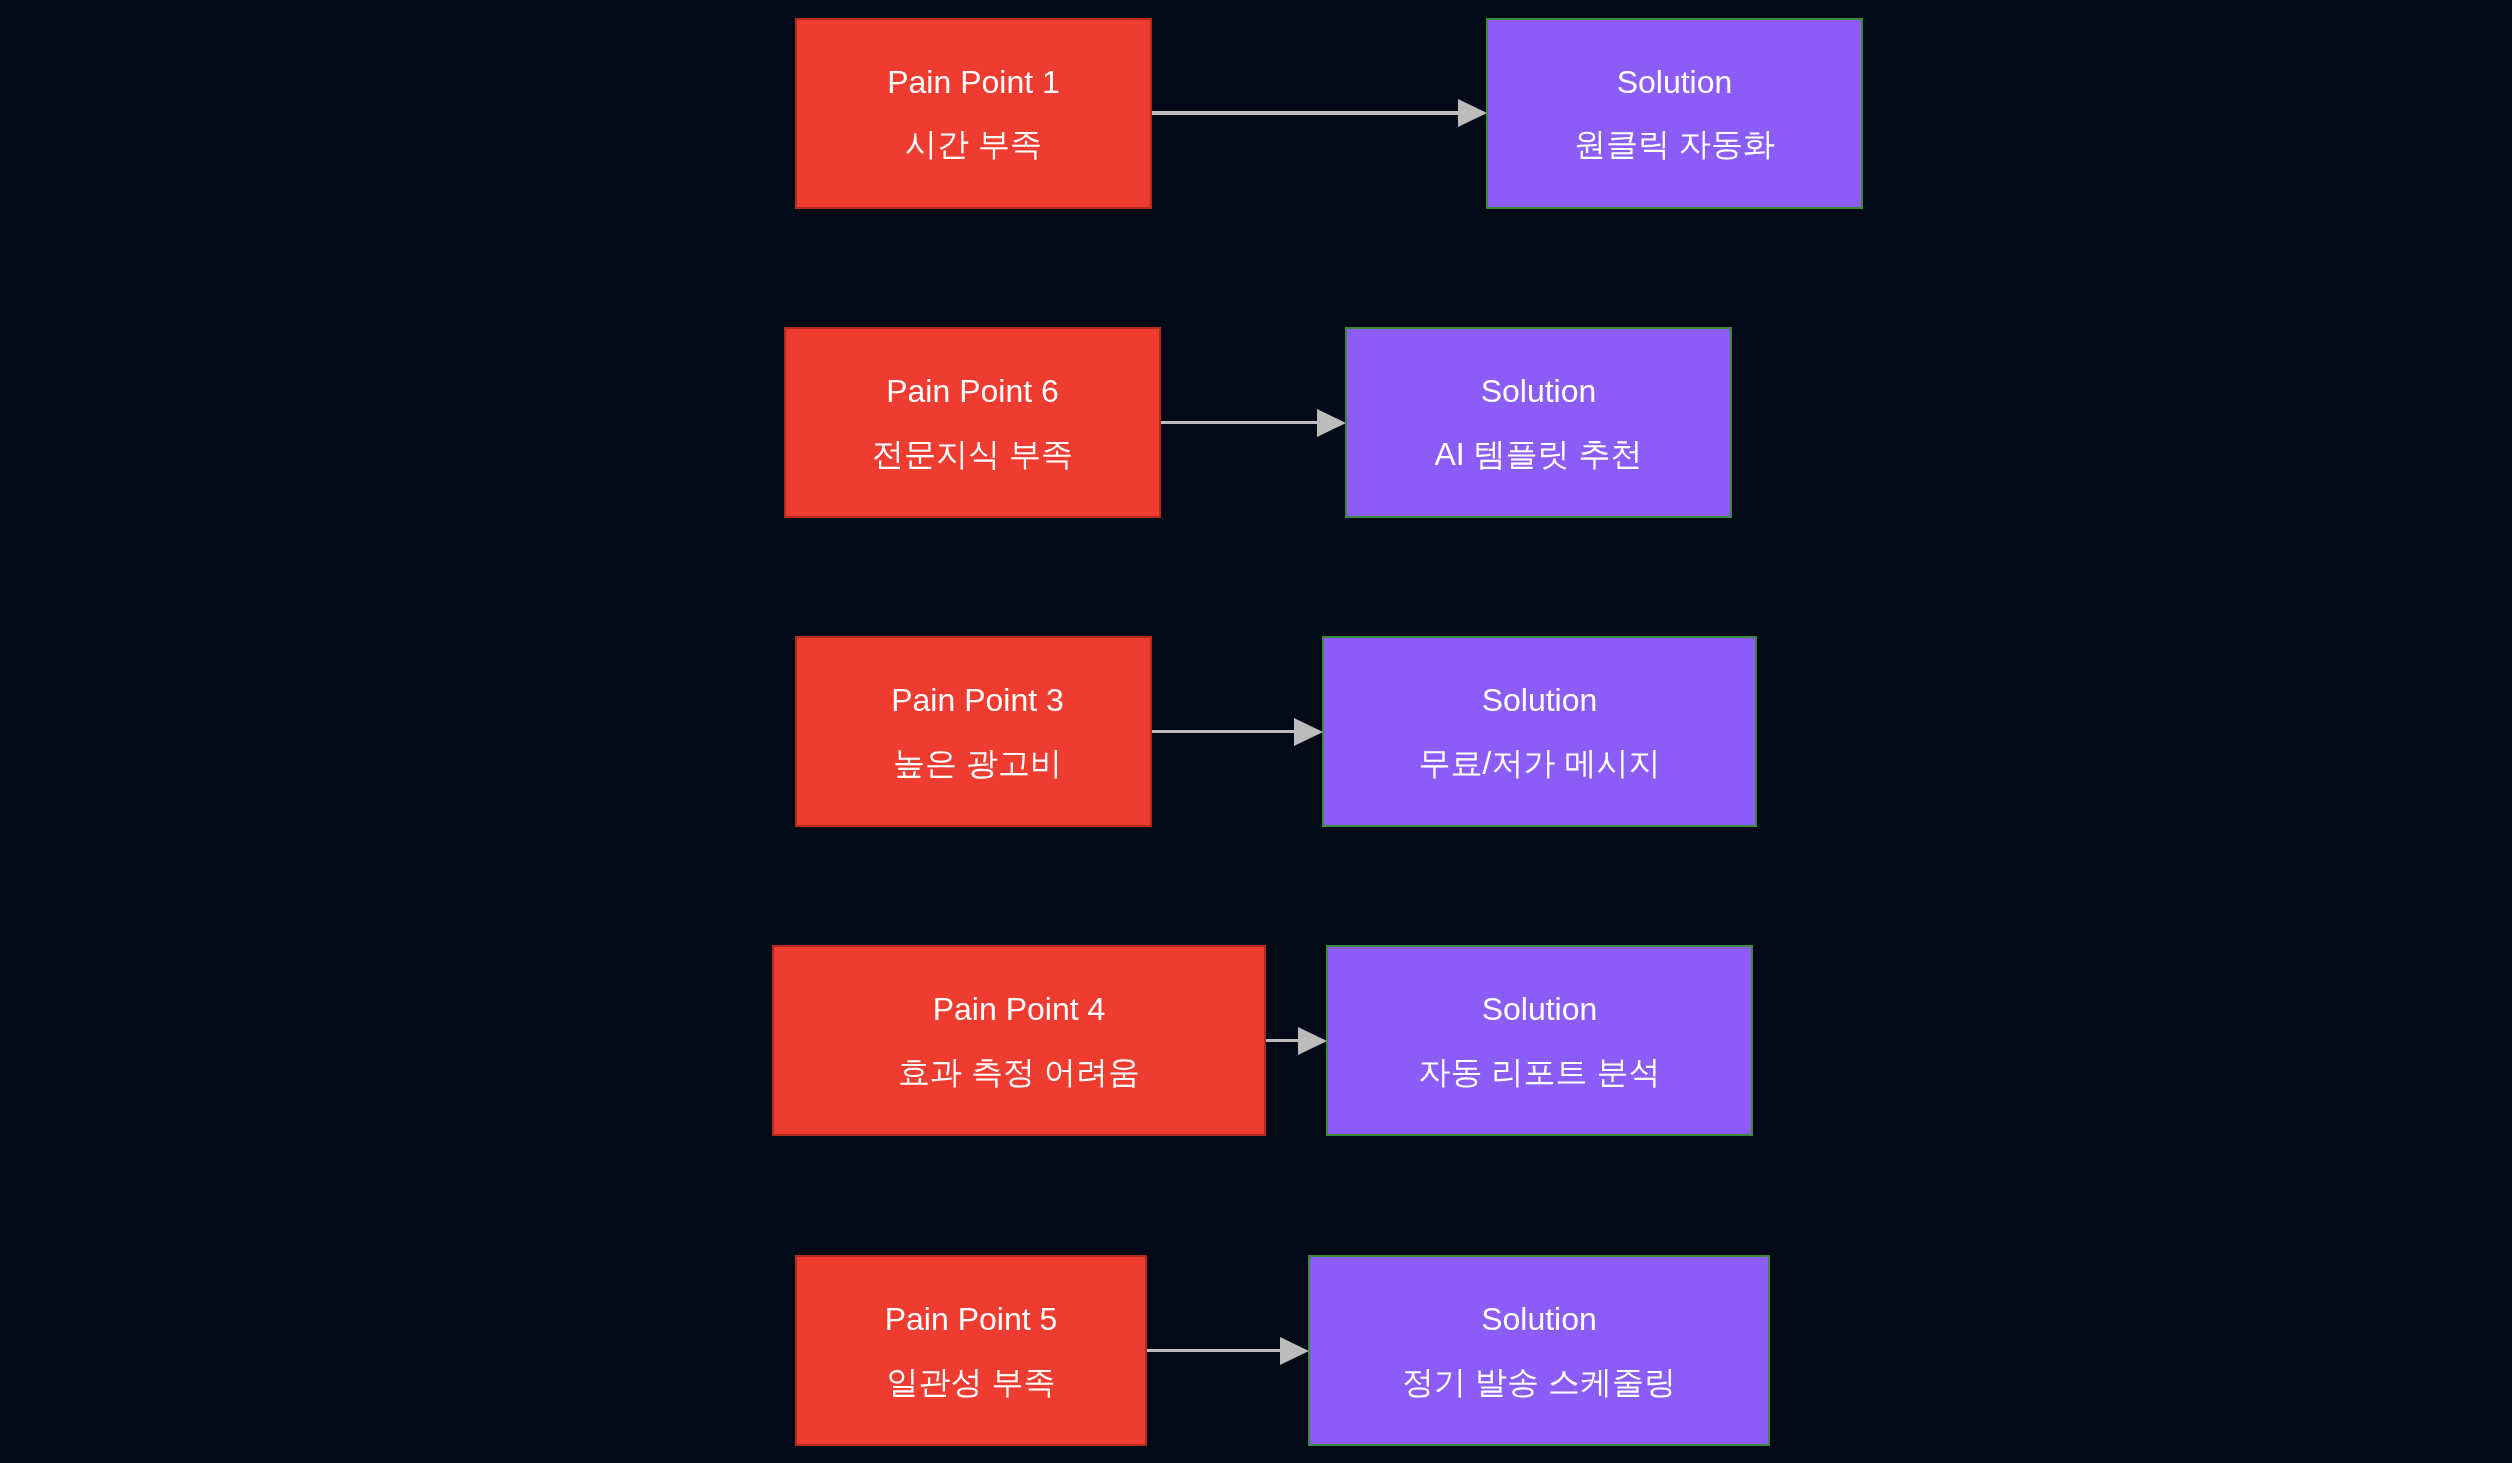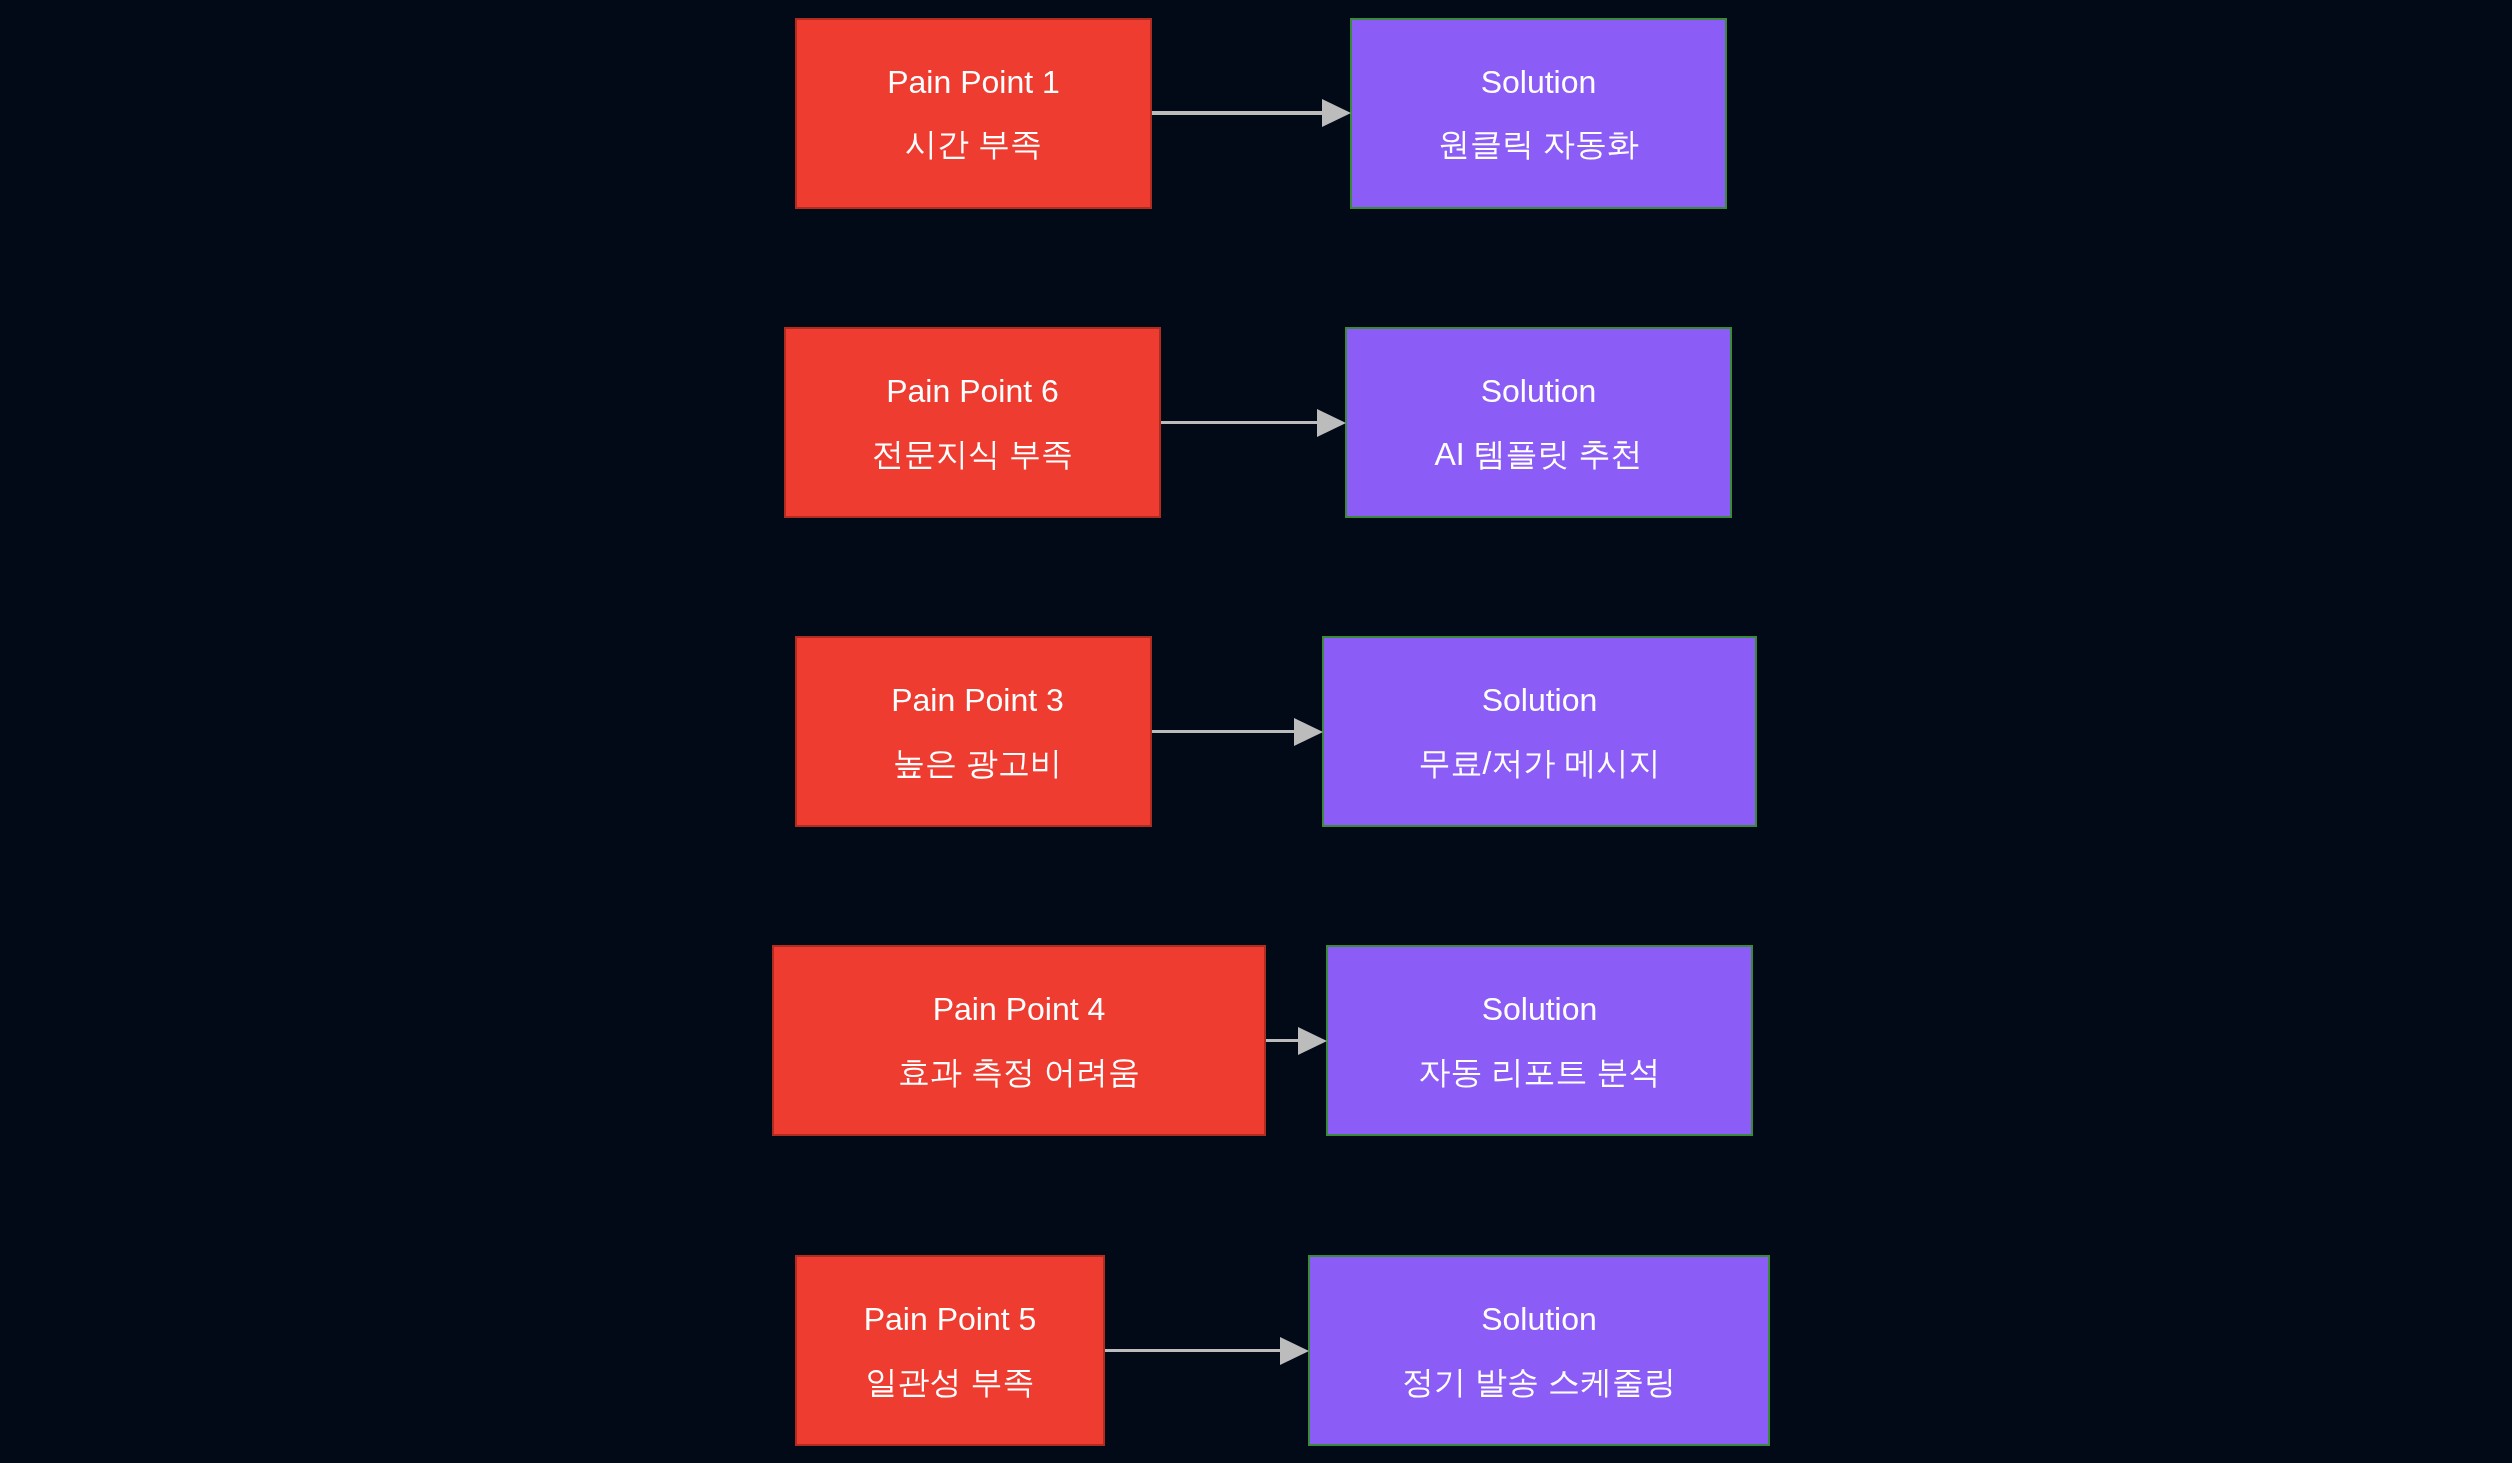--- a/index.html
+++ b/index.html
@@ -13,21 +13,21 @@
   }
   .canvas { position: absolute; inset: 0; }
 
   .map-row {
     position: absolute;
     height: 191px;
     display: flex;
     align-items: stretch;
     justify-content: space-between;
   }
-  .row-1 { top: 17.5px;   left: 795px; width: 932px; }
+  .row-1 { top: 17.5px;   left: 795px; width: 1068px; }
   .row-2 { top: 327px;  left: 784px; width: 948px; }
   .row-3 { top: 636px;  left: 795px; width: 962px; }
   .row-4 { top: 945px; left: 772px; width: 981px; }
   .row-5 { top: 1255px; left: 795px; width: 975px; }
 
   .box {
     box-sizing: border-box;
     flex: 0 0 auto;
     display: flex;
     flex-direction: column;
@@ -40,21 +40,21 @@
     text-align: center;
     white-space: nowrap;
   }
   .pain     { background: #ee3c30; border: 2.8px solid #b02b20; }
   .solution { background: #8b5cf6; border: 2.8px solid #3a8a3e; }
 
   .row-1 .pain { width: 357px; }  .row-1 .solution { width: 377px; }
   .row-2 .pain { width: 377px; }  .row-2 .solution { width: 387px; }
   .row-3 .pain { width: 357px; padding-left: 8px; }  .row-3 .solution { width: 435px; }
   .row-4 .pain { width: 494px; }  .row-4 .solution { width: 427px; }
-  .row-5 .pain { width: 310px; }  .row-5 .solution { width: 462px; }
+  .row-5 .pain { width: 352px; }  .row-5 .solution { width: 462px; }
 
   .arrow-wrap { flex: 1 1 auto; position: relative; }
   .arrow-line {
     position: absolute;
     left: 0; right: 24px; top: 50%;
     height: 3.7px; margin-top: -1.8px;
     background: #bcbcbc;
   }
   .arrow-head {
     position: absolute;

